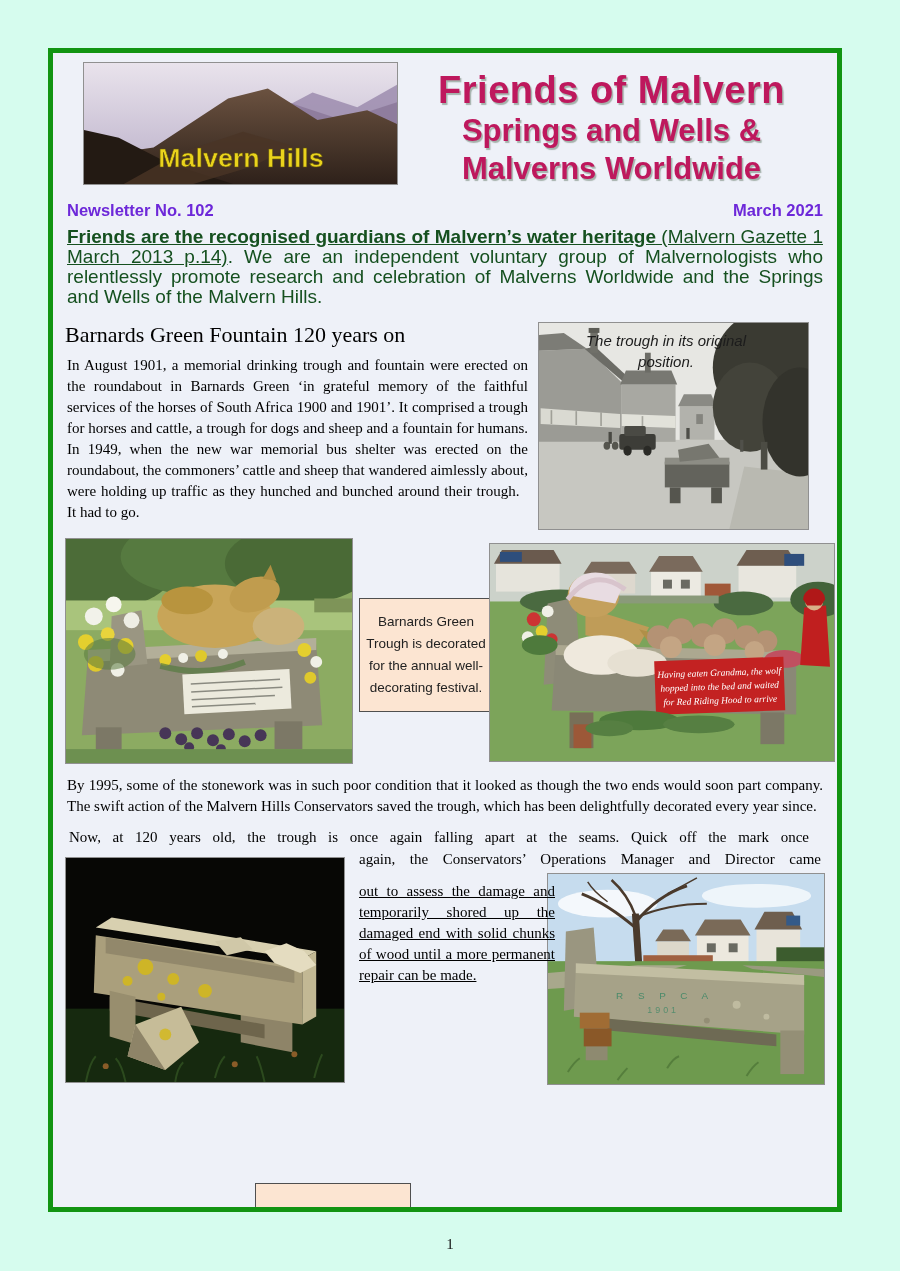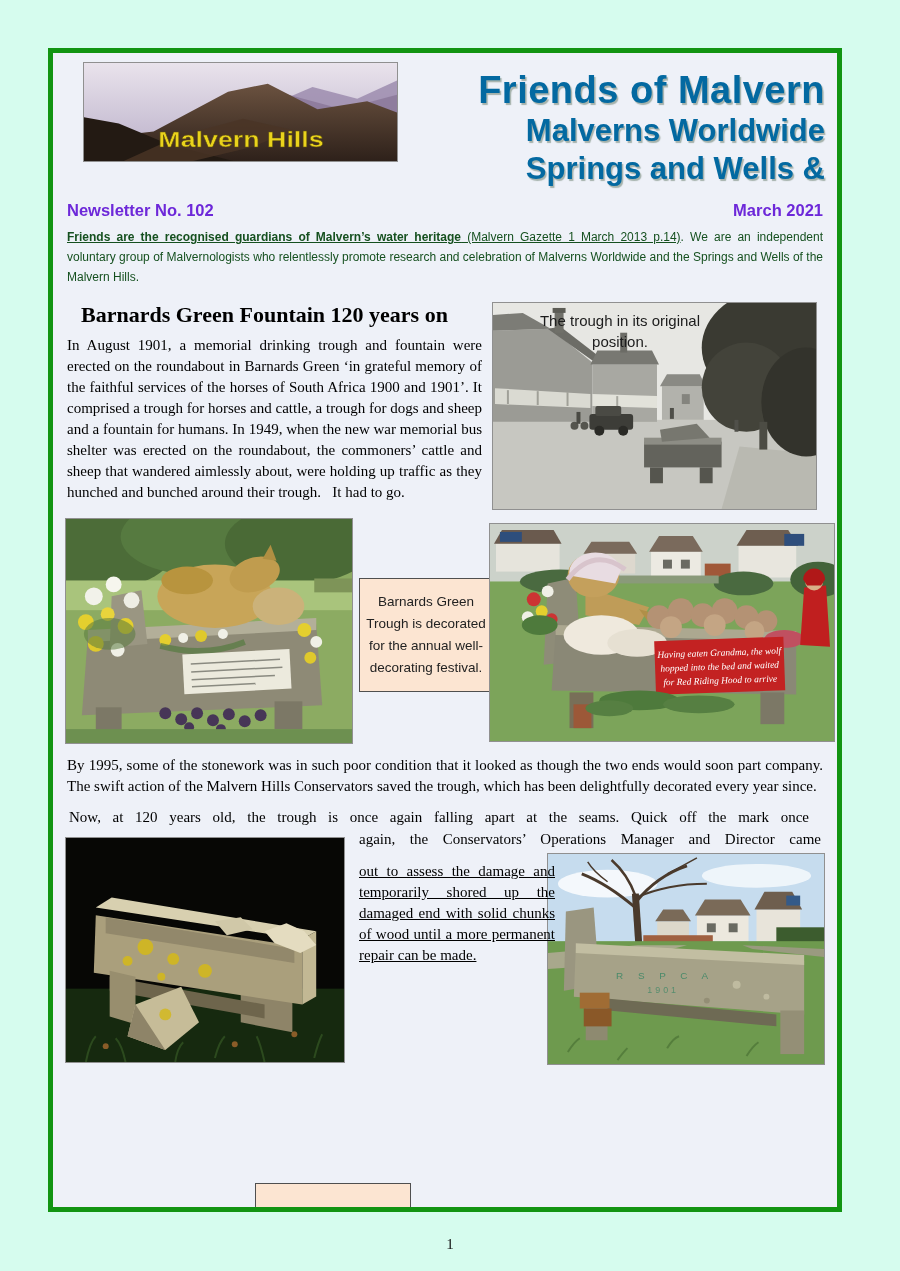--- a/index.html
+++ b/index.html
@@ -14,43 +14,43 @@
     position:absolute; left:48px; top:48px;
     width:794px; height:1164px;
     border:5px solid #129412;
     background:#eef1f8;
     padding:0 12px;
     box-sizing:border-box;
     overflow:hidden;
   }
   
   .header { display:flex; padding-top:9px; }
-  .logo { width:315px; height:100px; margin-left:18px; flex:none; border:1px solid #cfd4de; box-sizing:border-box; }
+  .logo { width:315px; height:123px; margin-left:18px; flex:none; border:1px solid #cfd4de; box-sizing:border-box; }
   .logo svg { display:block; width:100%; height:100%; }
-  .title-block { flex:1; text-align:right; padding-top:6px; color:#0369a1; font-weight:bold;
+  .title-block { flex:1; text-align:center; padding-top:6px; color:#be185d; font-weight:bold;
                  text-shadow:1.5px 1.5px 1px rgba(30,60,30,.35); }
   .title-1 { font-size:38px; line-height:44px; letter-spacing:.5px; }
   .title-2 { font-size:31px; line-height:38px; }
   .news-row { display:flex; justify-content:space-between; font-weight:bold; font-size:16.5px;
               margin:13px 2px 0; color:#6d28d9; }
-  .intro { margin:7px 2px 0; font-size:12px; line-height:20px; color:#15501f; text-align:justify; }
+  .intro { margin:7px 2px 0; font-size:19px; line-height:20px; color:#15501f; text-align:justify; }
   .intro .bu { font-weight:bold; text-decoration:underline; }
   .intro .u  { text-decoration:underline; }
 
   
   .photo { position:relative; border:1px solid #909090; background:#ddd; box-sizing:border-box; overflow:hidden; }
   .photo svg { display:block; width:100%; height:100%; }
 
   
   .article { margin-top:15px; }
-  .photo1 { float:right; width:325px; height:208px; margin:0 8px 8px 10px; }
+  .photo1 { float:right; width:271px; height:208px; margin:0 16px 8px 10px;font-style:italic; }
   .overlay-caption { position:absolute; top:7px; left:46px; width:162px; text-align:center;
                      font-size:15px; line-height:21px; color:#1c1c1c; }
-  h1.article-heading { font-family:"Liberation Serif", serif; font-weight:bold; font-size:22px;
-                       margin:10px 16px 7px; color:#000; }
+  h1.article-heading { font-family:"Liberation Serif", serif; font-weight:normal; font-size:22px;
+                       margin:10px 0 7px; color:#000; }
   .body-text { font-family:"Liberation Serif", serif; font-size:15px; line-height:21px;
                text-align:justify; color:#000; margin:4px 2px; }
 
   
   .photo-row { clear:both; position:relative; height:226px; margin-top:8px; }
   .photo2 { position:absolute; left:0; top:0; width:288px; height:226px; }
   .photo3 { position:absolute; left:424px; top:5px; width:346px; height:219px; }
   .caption-box { background:#fce5d2; border:1px solid #4f4f4f; color:#222; font-size:13.5px; text-align:center; }
   .festival-caption { position:absolute; left:294px; top:60px; width:122px; padding:12px 5px; line-height:22px; }
 
@@ -92,22 +92,22 @@
         <polygon points="170,62 230,30 275,45 315,22 315,90 160,90" fill="#9c8cae" opacity="0.85"></polygon>
         <polygon points="120,75 200,38 260,58 315,40 315,123 100,123" fill="#8d7a9b" opacity="0.9"></polygon>
         <polygon points="0,123 0,96 70,86 145,36 185,26 235,58 285,48 315,62 315,123" fill="url(#hill)"></polygon>
         <polygon points="0,123 0,68 35,76 85,102 150,123" fill="#231a13"></polygon>
         <polygon points="40,123 95,92 160,70 210,84 170,105 110,123" fill="#4a3526" opacity="0.8"></polygon>
         <text x="158" y="106" text-anchor="middle" font-family="Liberation Sans, sans-serif" font-size="27" font-weight="bold" fill="#ead31c" stroke="#5f520e" stroke-width="0.6">Malvern Hills</text>
       </svg>
     </div>
     <div class="title-block">
       <div class="title-1">Friends of Malvern</div>
+      <div class="title-2">Springs and Wells &amp;</div>
       <div class="title-2">Malverns Worldwide</div>
-      <div class="title-2">Springs and Wells &amp;</div>
     </div>
   </div>
 
   <div class="news-row">
     <span>Newsletter No. 102</span>
     <span>March 2021</span>
   </div>
 
   <p class="intro"><span class="bu">Friends are the recognised guardians of Malvern’s water heritage</span><span class="u"> (Malvern Gazette 1 March 2013 p.14)</span><span>. We are an independent voluntary group of Malvernologists who relentlessly promote research and celebration of Malverns Worldwide and the Springs and Wells of the Malvern Hills.</span></p>
 

